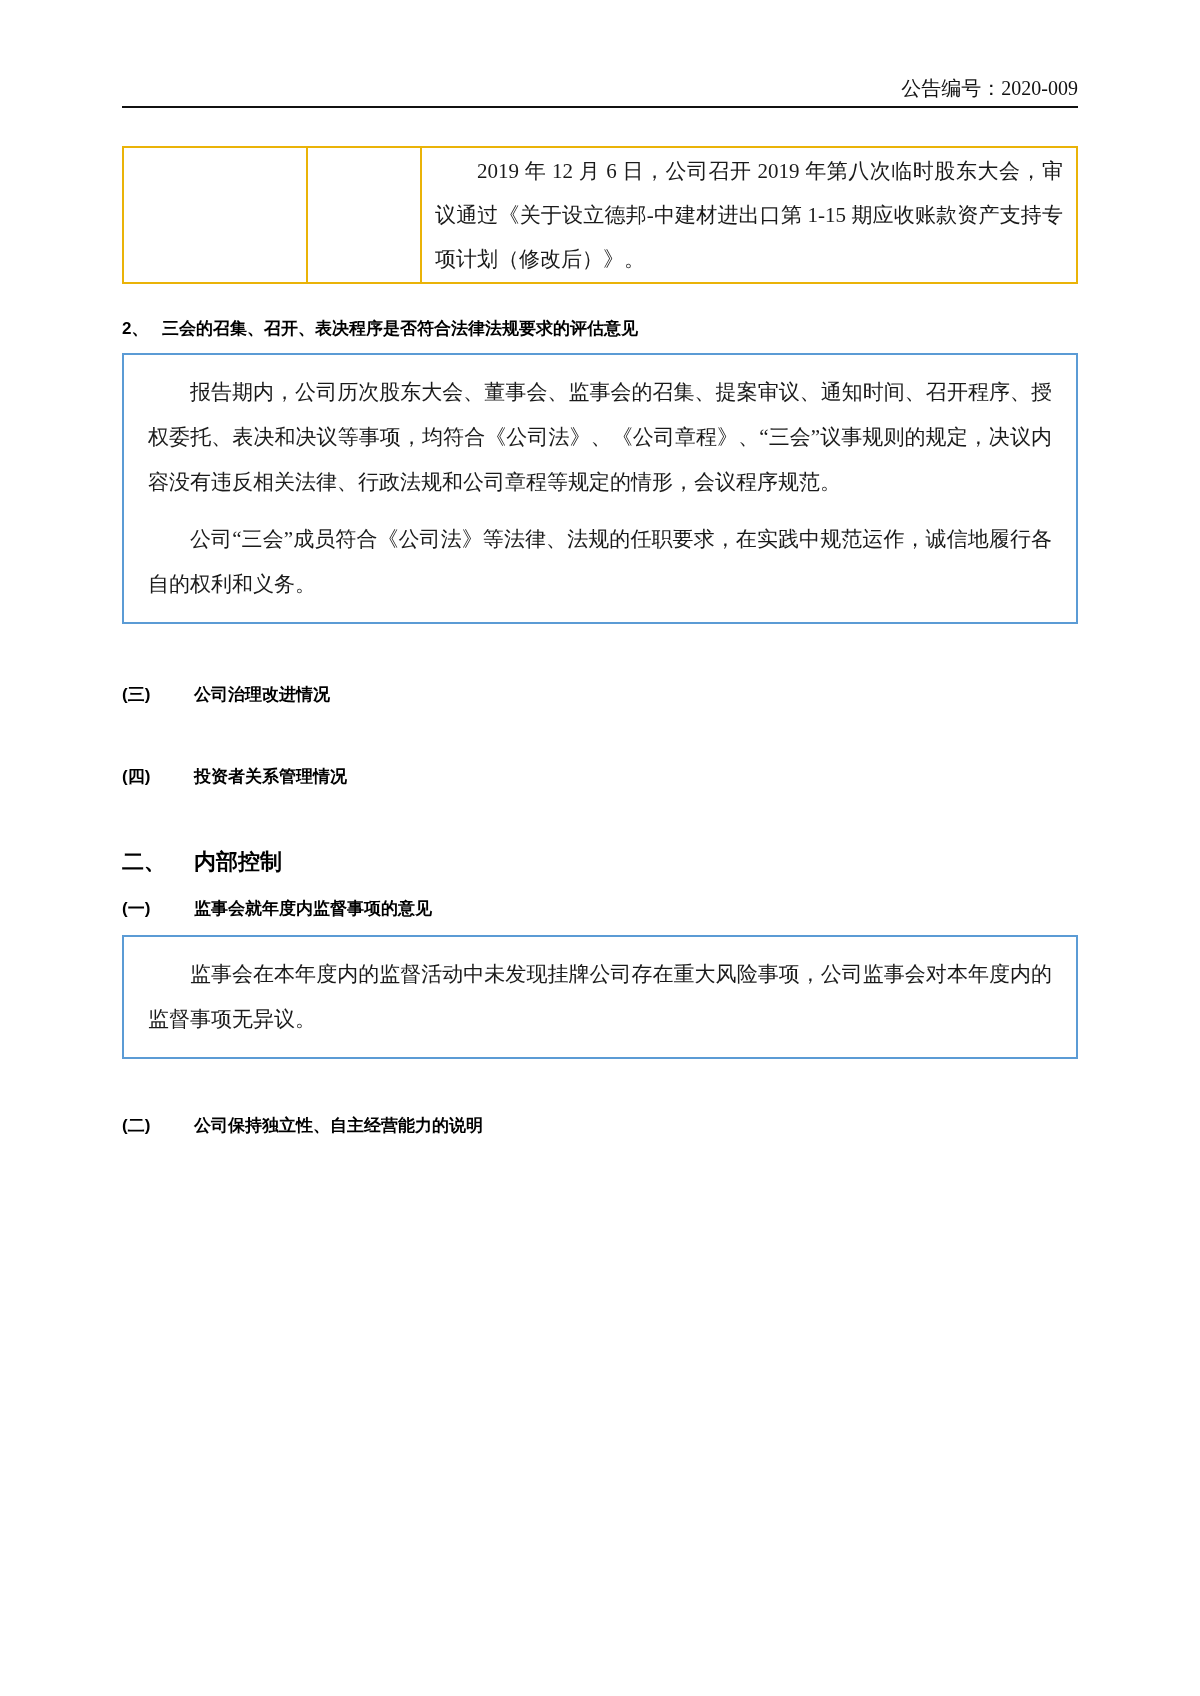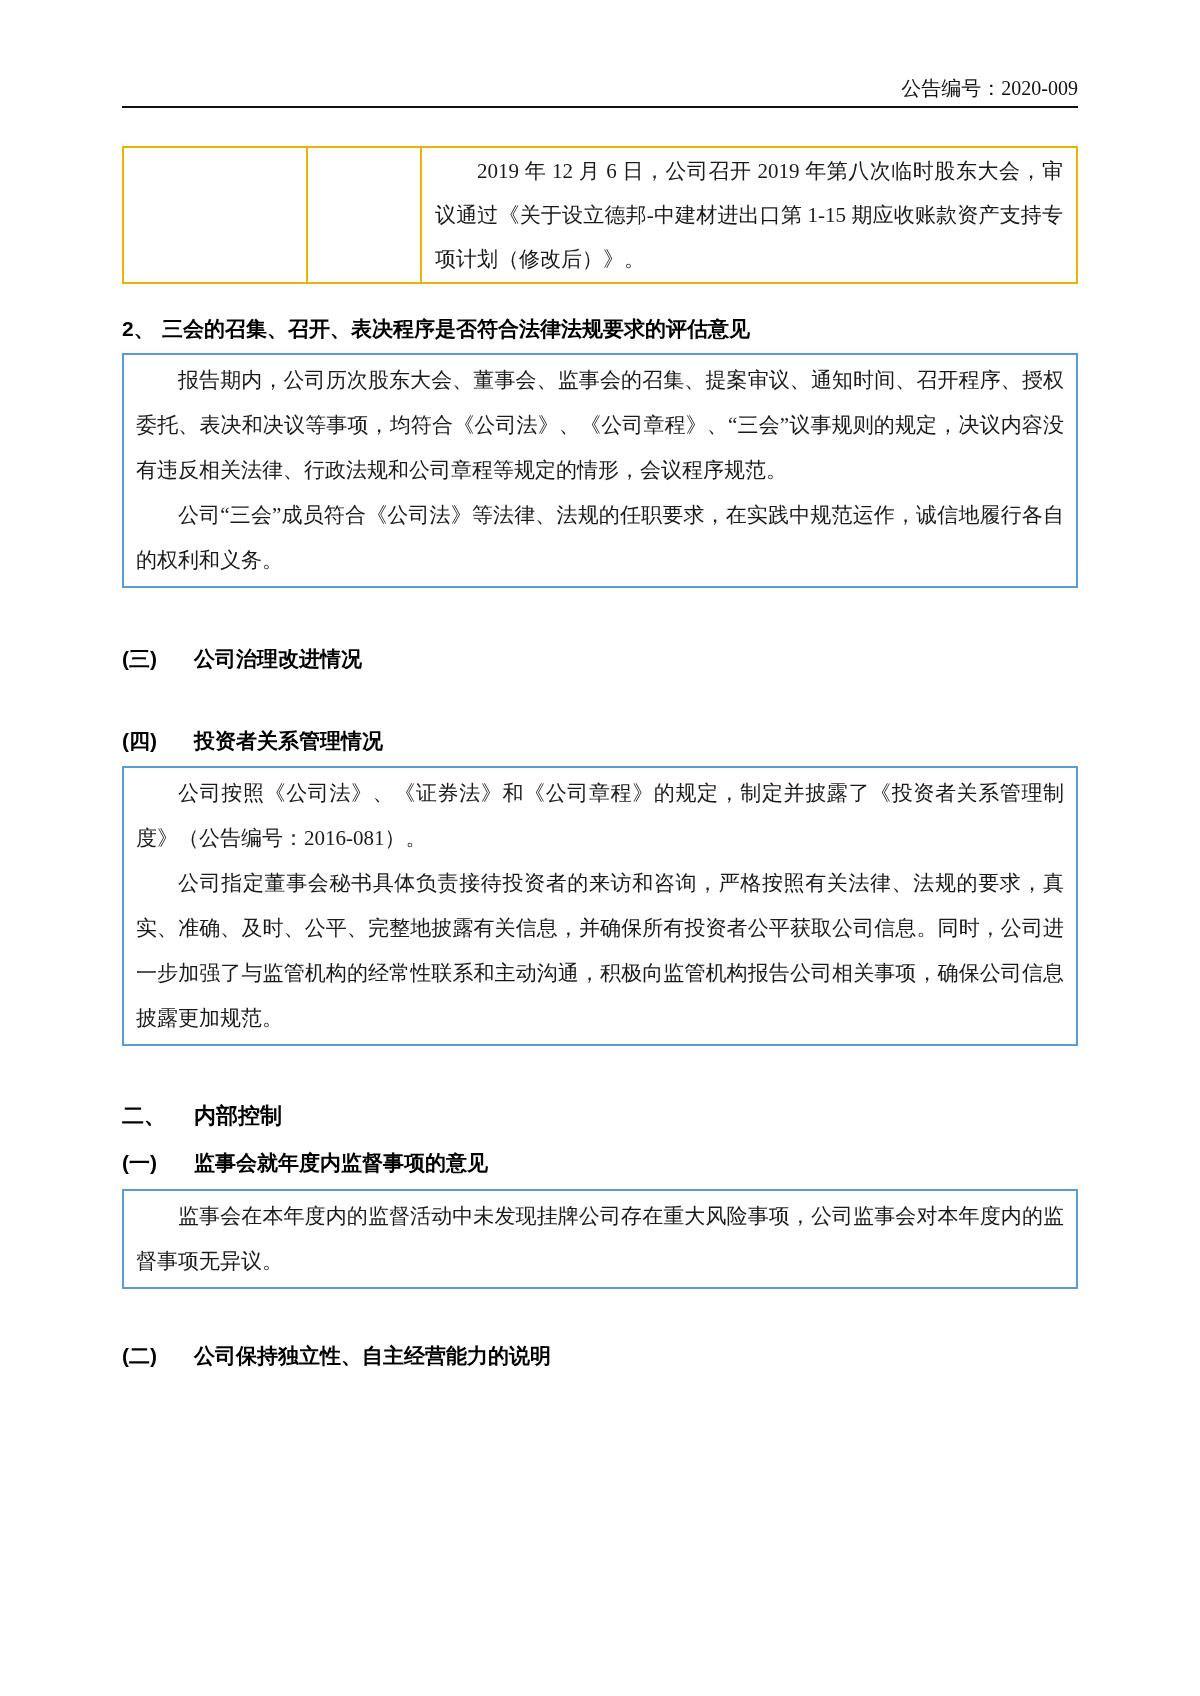--- a/index.html
+++ b/index.html
@@ -49,21 +49,21 @@
     font-size: 21px;
     line-height: 44px;
     text-indent: 2em;
     text-align: justify;
   }
   
   .hd {
     font-family: "Liberation Sans", "DejaVu Sans", sans-serif;
     font-weight: bold;
     color: #000;
-    font-size: 21px;
+    font-size: 17px;
     line-height: 30px;
   }
   .hd .hnum { display: inline-block; }
   .w40 { min-width: 40px; }
   .w72 { min-width: 72px; }
   .hd-s2   { margin: 30px 0 9px 0; }
   .hd-sub  { margin: 52px 0 10px 0; }
   .hd-sub3 { margin: 56px 0 12px 0; }
   .hd-part {
     margin: 54px 0 0 0;
@@ -71,21 +71,21 @@
     line-height: 32px;
   }
   .hd-sub1 { margin: 16px 0 11px 0; }
   
   .txtbox {
     border: 2px solid #5B9BD5;
     padding: 3px 12px;
     background: #ffffff;
   }
   .txtbox p {
-    margin: 0;
+    margin: 12px;
     font-size: 21px;
     line-height: 45px;
     text-indent: 2em;
     text-align: justify;
   }
   .txtbox p.no-justify { text-align: left; }
   
   .footer {
     margin-top: 12px;
     text-align: center;
@@ -124,24 +124,20 @@
     <p>公司“三会”成员符合《公司法》等法律、法规的任职要求，在实践中规范运作，诚信地履行各自的权利和义务。</p>
   </div>
 
   <div class="hd hd-sub3">
     <span class="hnum w72">(三)</span><span>公司治理改进情况</span>
   </div>
 
   <div class="hd hd-sub">
     <span class="hnum w72">(四)</span><span>投资者关系管理情况</span>
   </div>
-  <div class="txtbox">
-    <p>公司按照《公司法》、《证券法》和《公司章程》的规定，制定并披露了《投资者关系管理制度》（公告编号：2016-081）。</p>
-    <p>公司指定董事会秘书具体负责接待投资者的来访和咨询，严格按照有关法律、法规的要求，真实、准确、及时、公平、完整地披露有关信息，并确保所有投资者公平获取公司信息。同时，公司进一步加强了与监管机构的经常性联系和主动沟通，积极向监管机构报告公司相关事项，确保公司信息披露更加规范。</p>
-  </div>
 
   <div class="hd hd-part">
     <span class="hnum w72">二、</span><span>内部控制</span>
   </div>
 
   <div class="hd hd-sub1">
     <span class="hnum w72">(一)</span><span>监事会就年度内监督事项的意见</span>
   </div>
   <div class="txtbox">
     <p>监事会在本年度内的监督活动中未发现挂牌公司存在重大风险事项，公司监事会对本年度内的监督事项无异议。</p>

